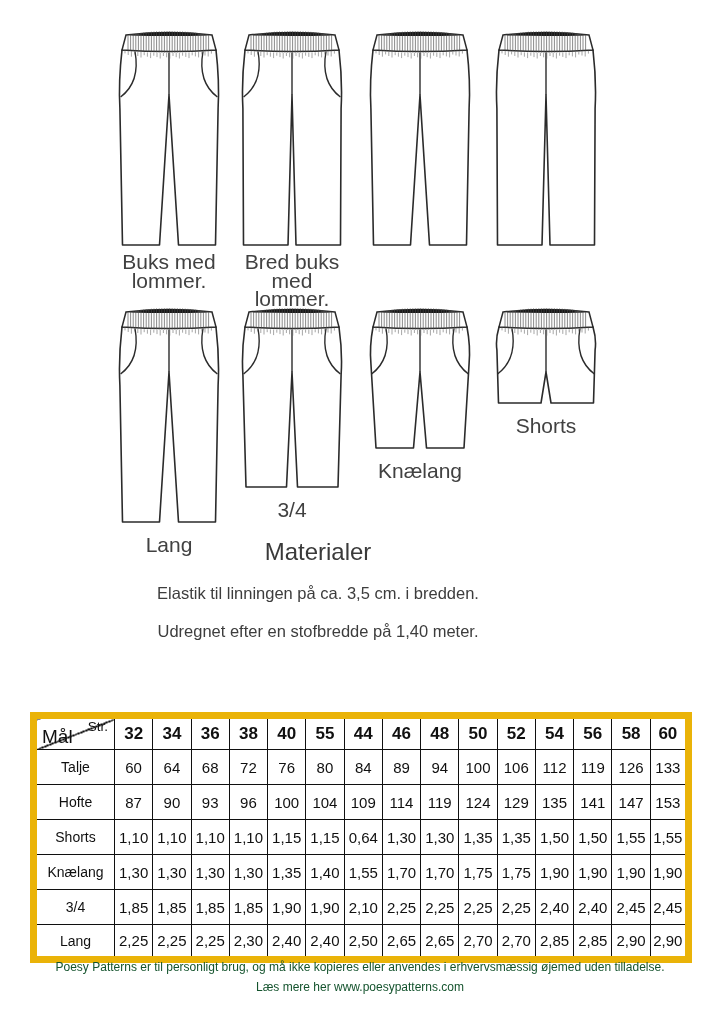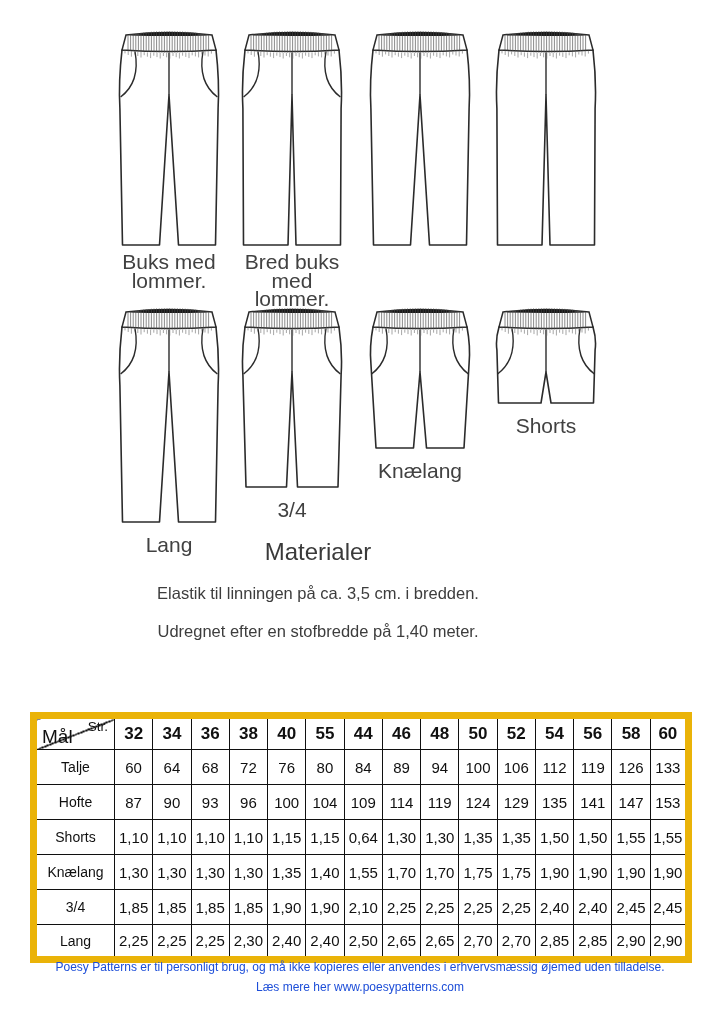--- a/index.html
+++ b/index.html
@@ -44,21 +44,21 @@
     position:relative;
     background:linear-gradient(to bottom right,
       transparent calc(50% - 0.8px), #101010 calc(50% - 0.8px),
       #101010 calc(50% + 0.8px), transparent calc(50% + 0.8px)) !important;
   }
   .corner-str{position:absolute;top:0px;right:6px;font-size:13.5px;font-weight:400;}
   .corner-maal{position:absolute;bottom:1px;left:5px;font-size:19px;font-weight:400;}
   
   .footer{
     position:absolute;left:0;top:957px;width:720px;text-align:center;
-    font-size:12px;line-height:20px;color:#1d4ed8;font-weight:300;
+    font-size:12px;line-height:20px;color:#14532d;font-weight:300;
   }
 </style>
 </head>
 <body>
 
 <div class="page">
 
   <figure style="left:106px;top:28px;">
     <div class="draw">
         <svg width="104" height="220" viewBox="-2 -2 104 220" xmlns="http://www.w3.org/2000/svg">

